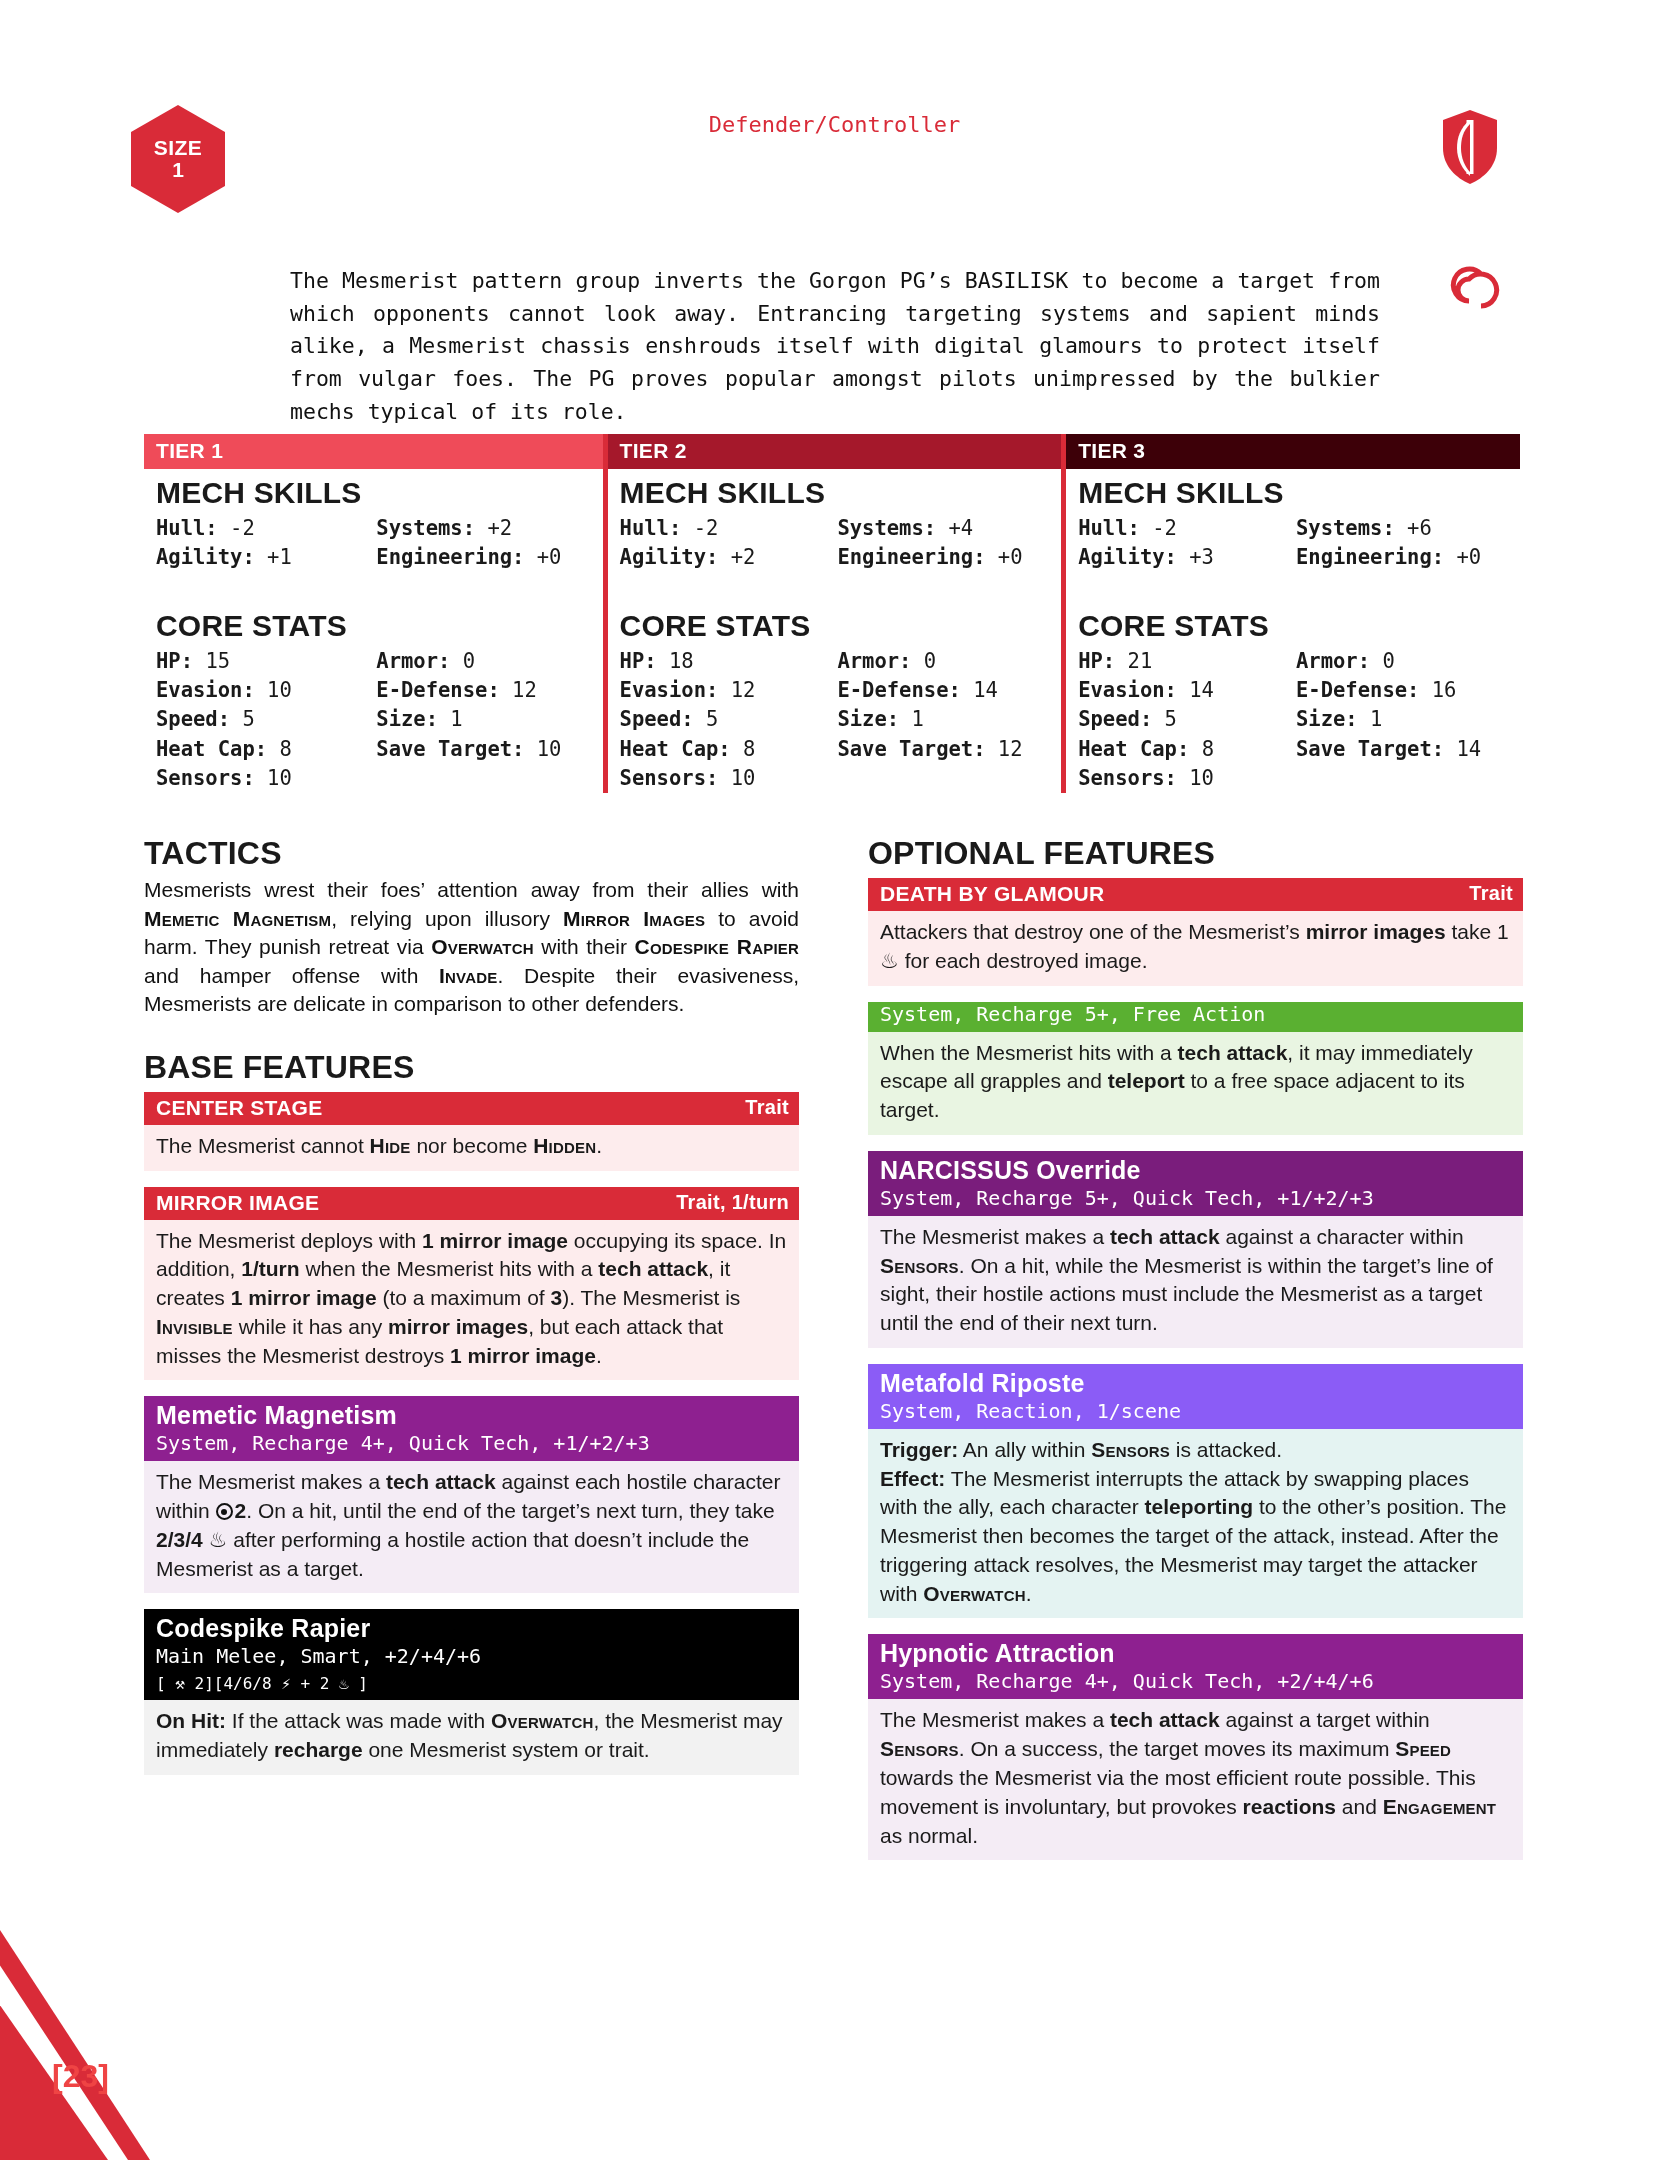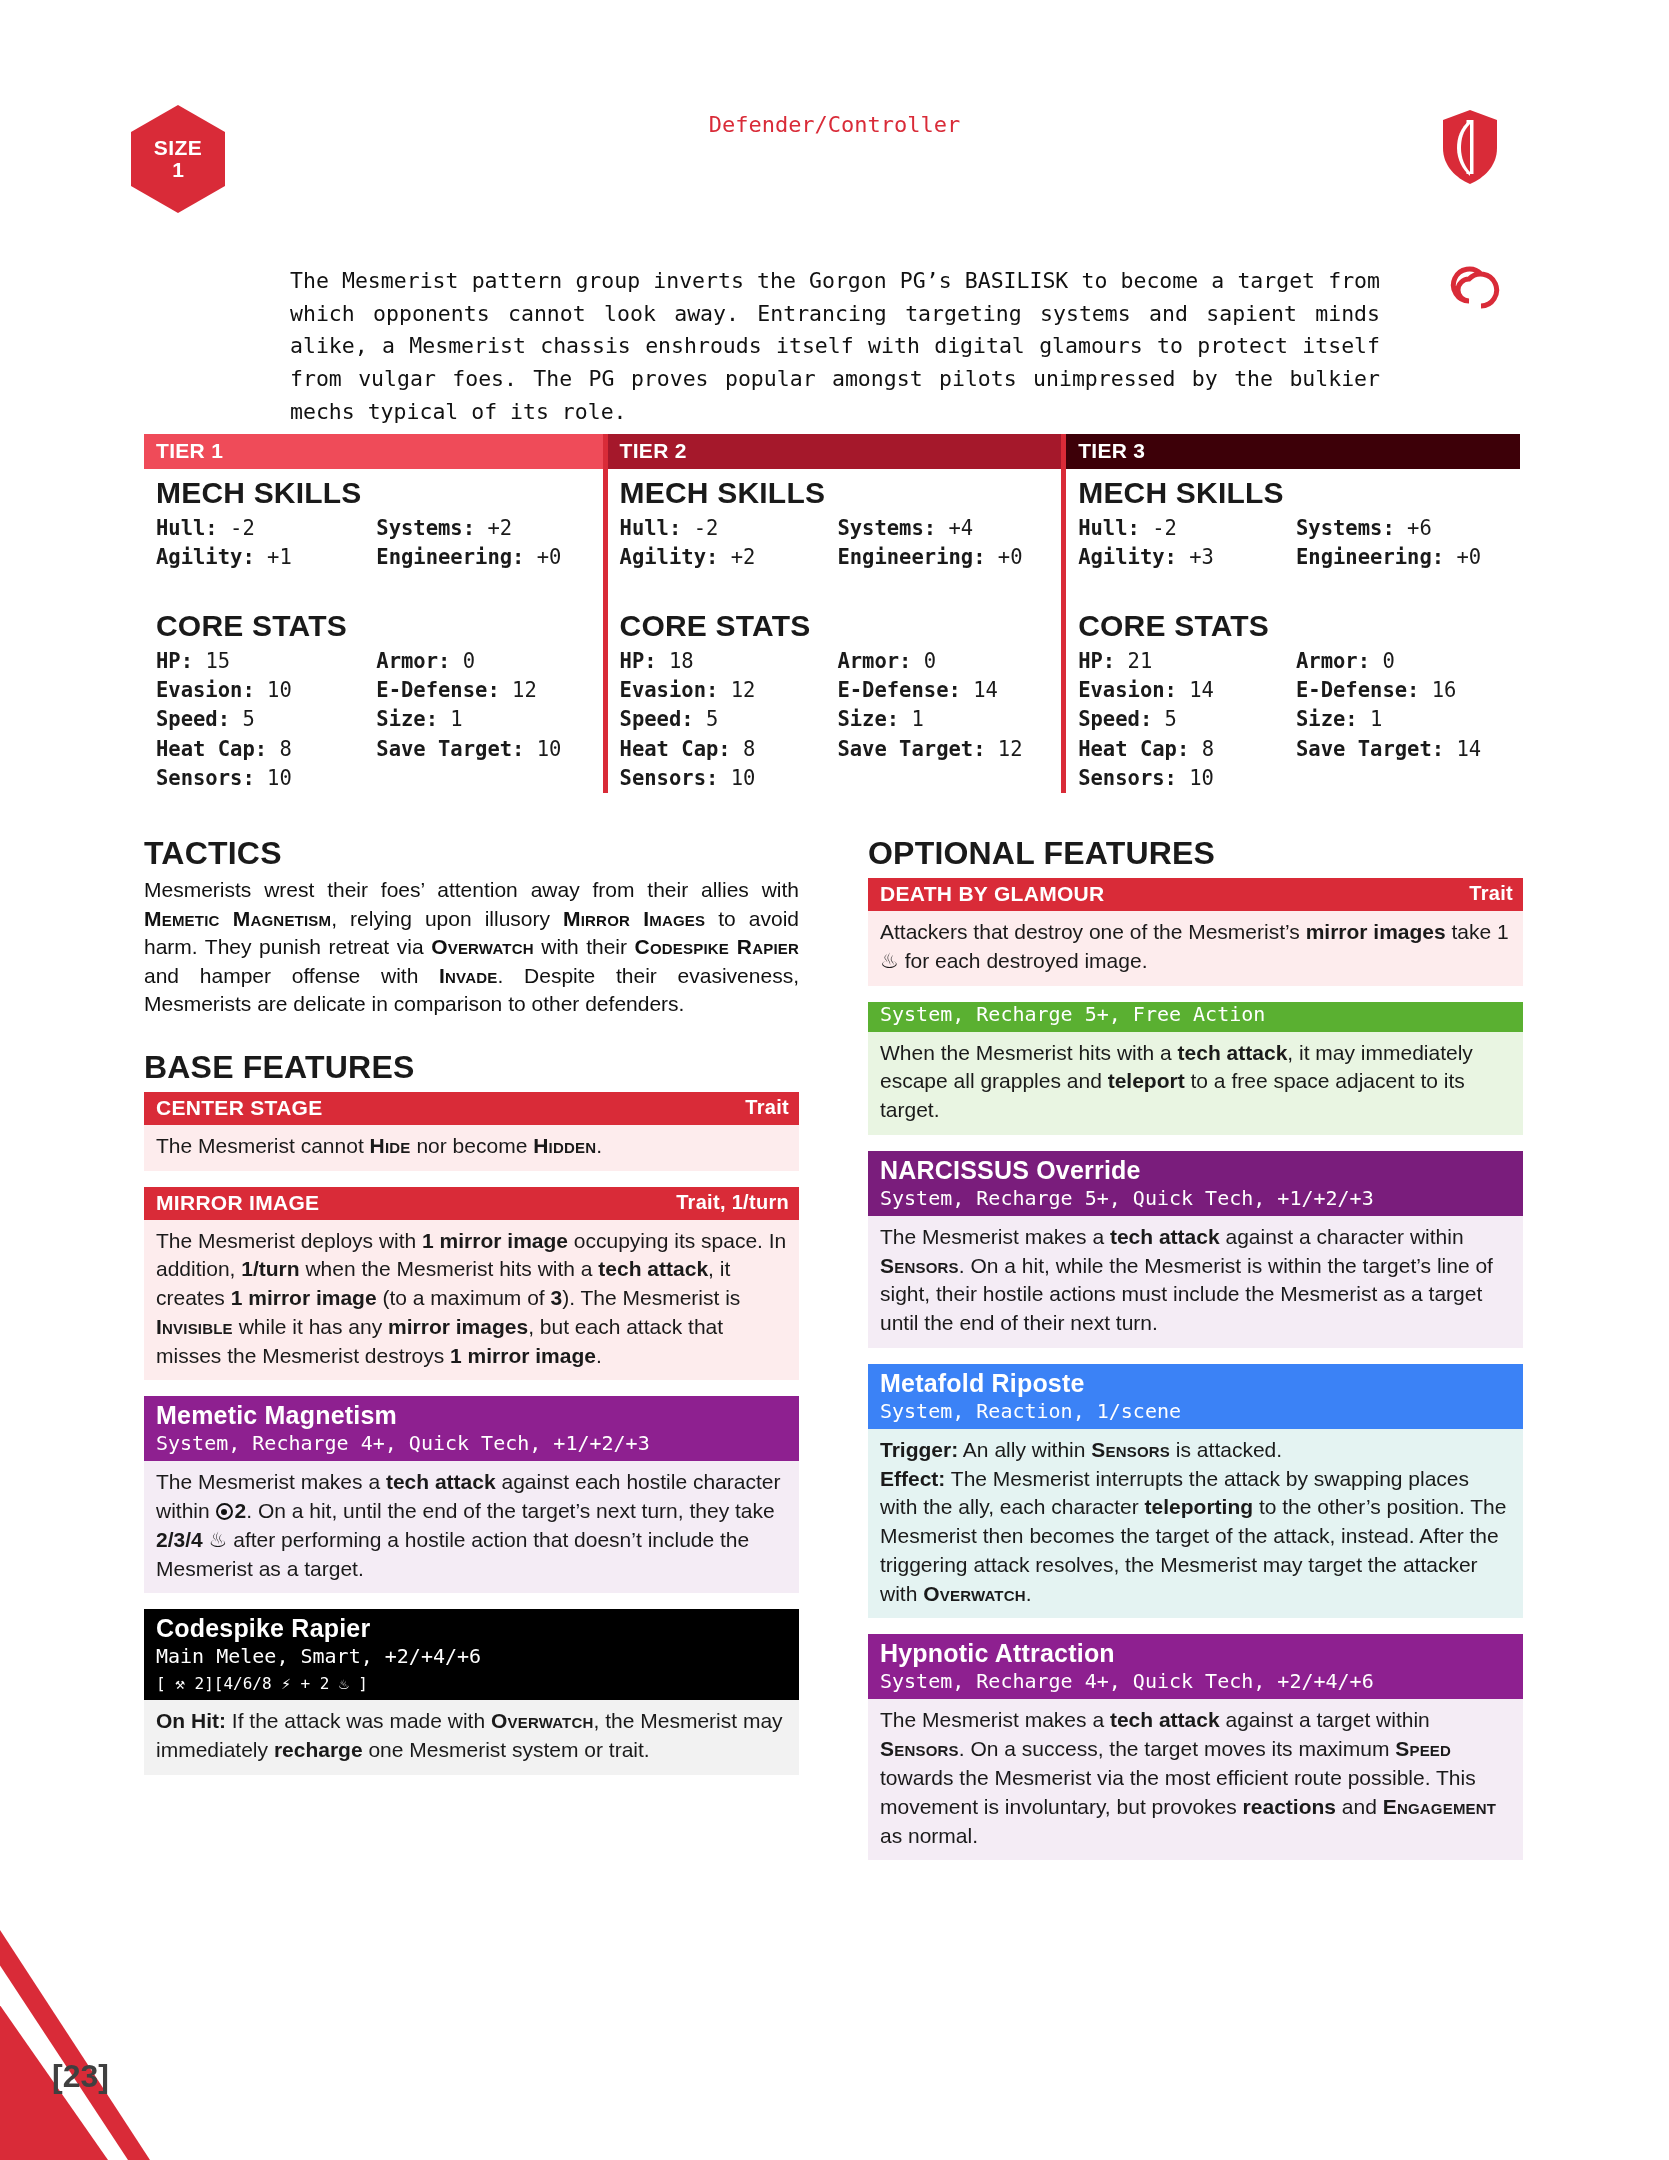--- a/index.html
+++ b/index.html
@@ -198,21 +198,21 @@
 
   
   .c-red   .bar, .c-red .name, .c-red .sub   { background: #d92b38; }
   .c-red   .content { background: #fdeced; }
   .c-purple .bar, .c-purple .name, .c-purple .sub { background: #8e2090; }
   .c-purple .content { background: #f4ecf5; }
   .c-black .bar, .c-black .name, .c-black .sub, .c-black .sub2 { background: #000; }
   .c-black .content { background: #f2f2f2; }
   .c-green .name, .c-green .sub { background: #5ab031; }
   .c-green .content { background: #e9f5e2; }
-  .c-teal  .name, .c-teal .sub { background: #3b82f6; }
+  .c-teal  .name, .c-teal .sub { background: #8b5cf6; }
   .c-teal  .content { background: #e4f3f2; }
   .c-darkpurple .name, .c-darkpurple .sub { background: #7a1d7c; }
   .c-darkpurple .content { background: #f4ecf5; }
   .burst {
     display: inline-block;
     width: 17px; height: 17px;
     border: 2px solid #111;
     border-radius: 50%;
     position: relative;
     vertical-align: -2px;
@@ -222,21 +222,21 @@
     content:"";
     position:absolute; left:3.5px; top:3.5px;
     width:6px;height:6px;border-radius:50%;background:#111;
   }
 
   .pagenum {
     position: absolute;
     left: 52px; bottom: 65px;
     font-size: 32px;
     font-weight: bold;
-    color: #404040;
+    color: #ef4444;
     z-index: 5;
   }
 </style>
 </head>
 <body>
 
 <div class="page">
 
   <div class="corner-wedge">
     <svg width="300" height="230" viewBox="0 0 300 230">

